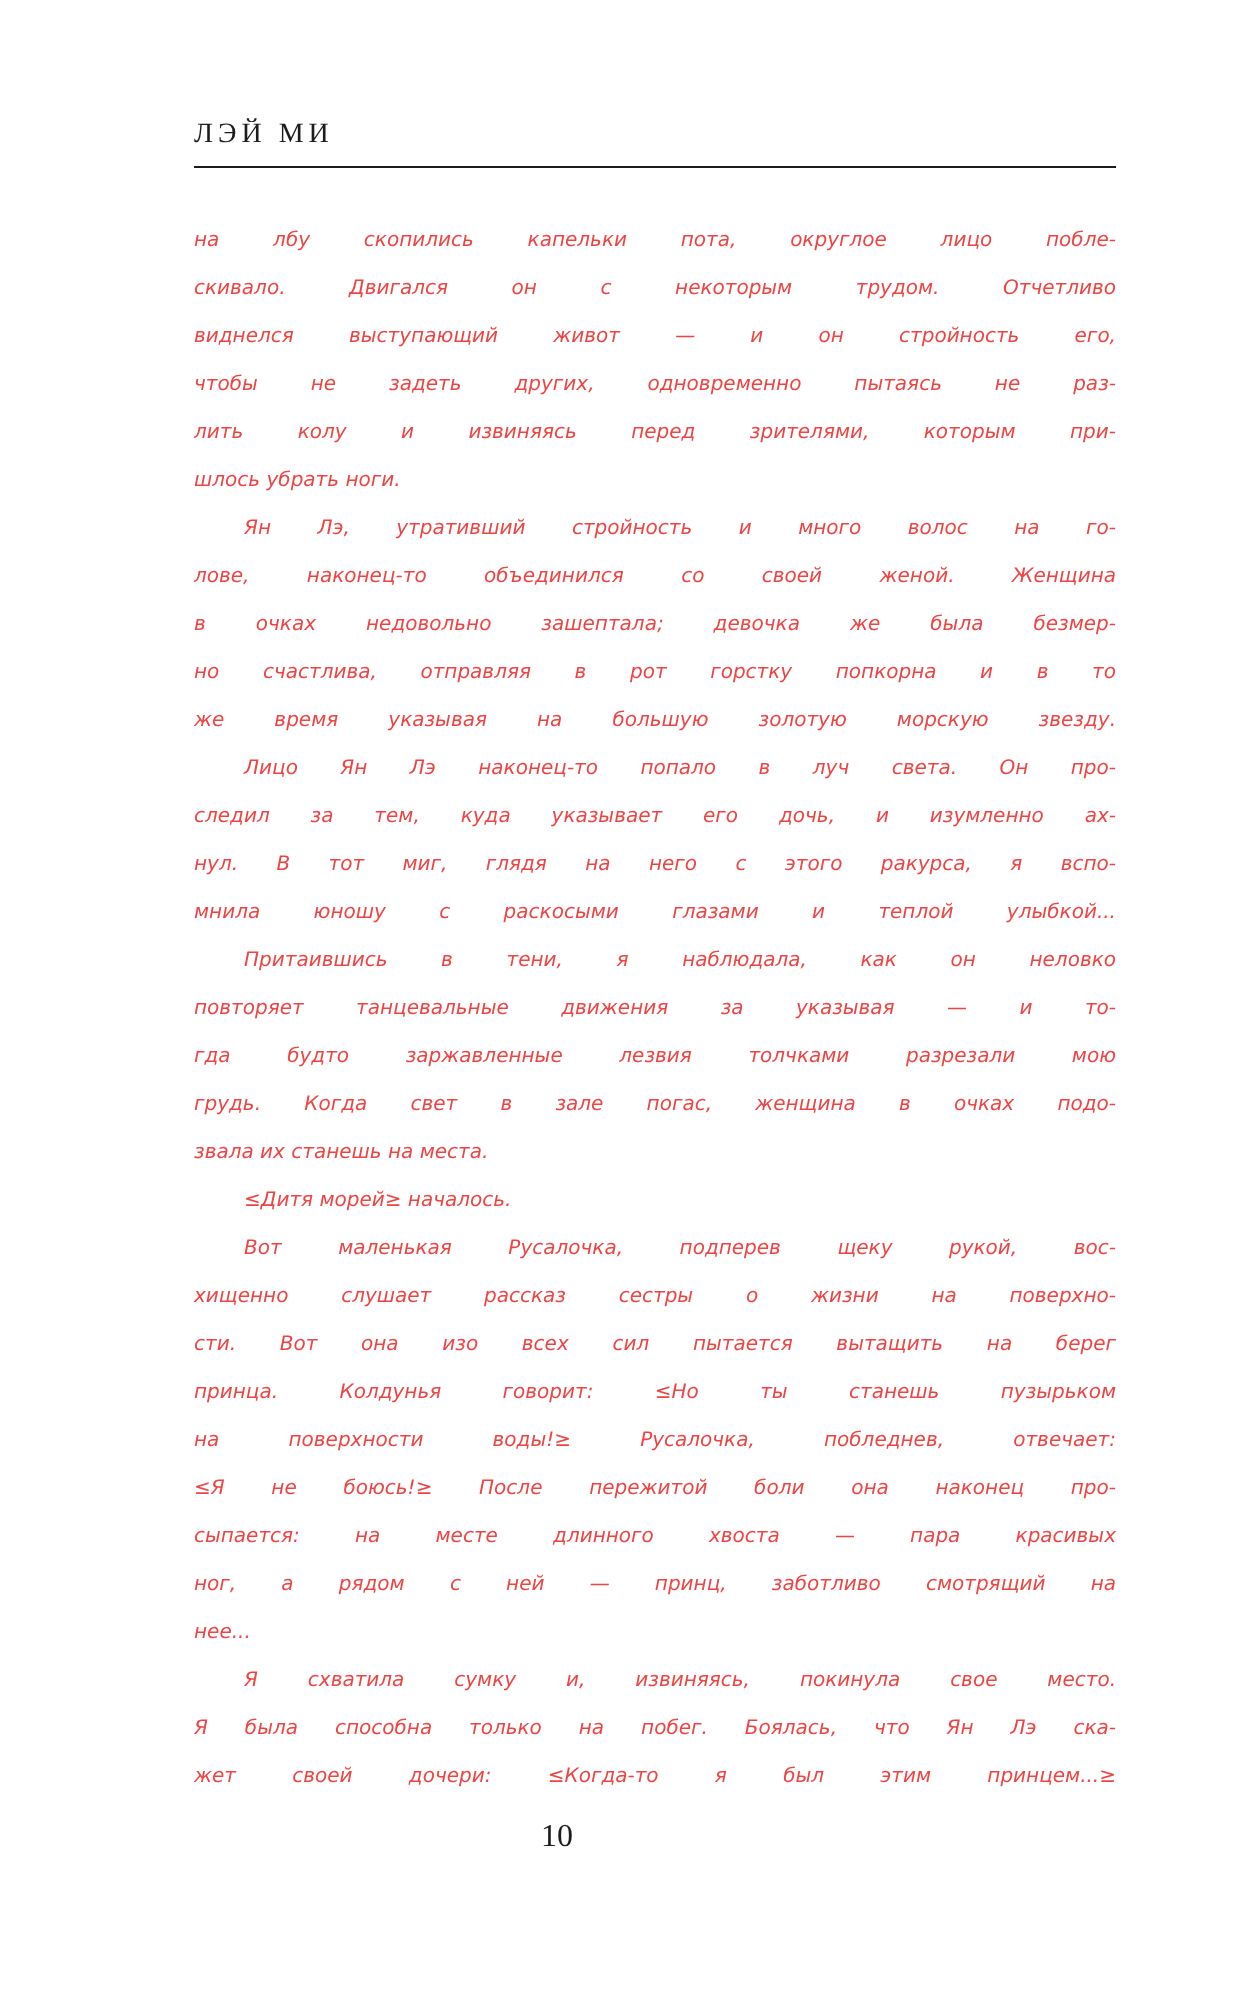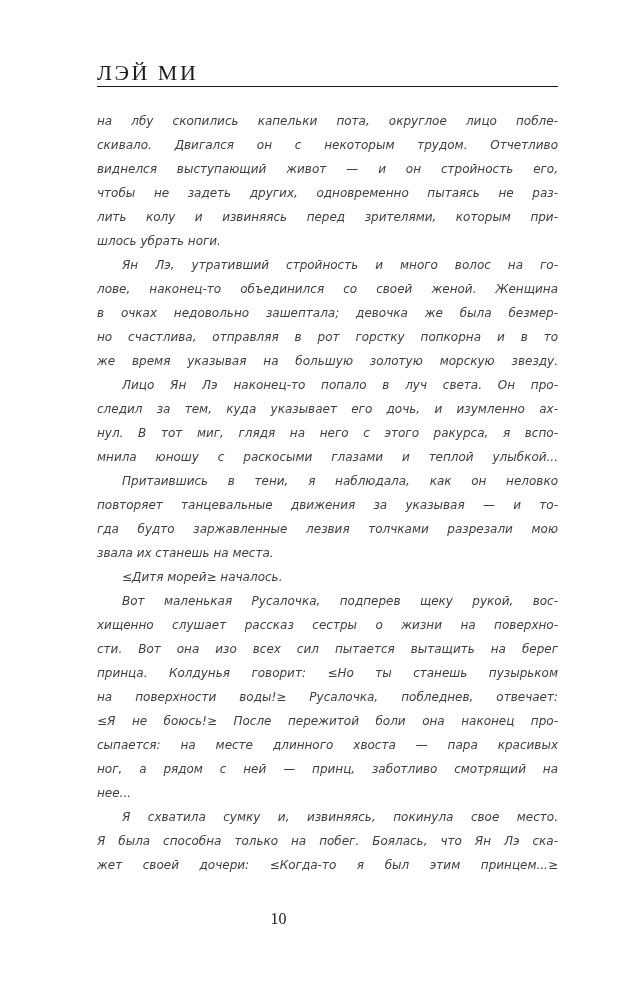--- a/index.html
+++ b/index.html
@@ -13,35 +13,36 @@
     height: 1000px;
     background: #ffffff;
     overflow: hidden;
   }
   .running-header {
     position: absolute;
     left: 97px;
     top: 60px;
     width: 461px;
     font-family: "Liberation Serif", serif;
-    font-size: 22px;
+    font-size: 14px;
     letter-spacing: 2.5px;
     color: #1c1c1c;
+    padding-bottom: 7px;
     border-bottom: 1.5px solid #1c1c1c;
   }
   .page-text {
     position: absolute;
     left: 97px;
     top: 109px;
     width: 461px;
     font-family: "DejaVu Sans", sans-serif;
     font-style: italic;
-    font-size: 12px;
+    font-size: 10px;
     line-height: 24px;
-    color: #404040;
+    color: #ef4444;
   }
   .line {
     height: 24px;
     white-space: nowrap;
     text-align: left;
   }
   .line.j {
     white-space: normal;
     text-align: justify;
     text-align-last: justify;
@@ -80,20 +81,21 @@
       <div class="line j">в очках недовольно зашептала; девочка же была безмер-</div>
       <div class="line j">но счастлива, отправляя в рот горстку попкорна и в то</div>
       <div class="line j">же время указывая на большую золотую морскую звезду.</div>
       <div class="line j indent">Лицо Ян Лэ наконец-то попало в луч света. Он про-</div>
       <div class="line j">следил за тем, куда указывает его дочь, и изумленно ах-</div>
       <div class="line j">нул. В тот миг, глядя на него с этого ракурса, я вспо-</div>
       <div class="line j">мнила юношу с раскосыми глазами и теплой улыбкой...</div>
       <div class="line j indent">Притаившись в тени, я наблюдала, как он неловко</div>
       <div class="line j">повторяет танцевальные движения за указывая — и то-</div>
       <div class="line j">гда будто заржавленные лезвия толчками разрезали мою</div>
+      <div class="line j">грудь. Когда свет в зале погас, женщина в очках подо-</div>
       <div class="line">звала их станешь на места.</div>
       <div class="line indent">≤Дитя морей≥ началось.</div>
       <div class="line j indent">Вот маленькая Русалочка, подперев щеку рукой, вос-</div>
       <div class="line j">хищенно слушает рассказ сестры о жизни на поверхно-</div>
       <div class="line j">сти. Вот она изо всех сил пытается вытащить на берег</div>
       <div class="line j">принца. Колдунья говорит: ≤Но ты станешь пузырьком</div>
       <div class="line j">на поверхности воды!≥ Русалочка, побледнев, отвечает:</div>
       <div class="line j">≤Я не боюсь!≥ После пережитой боли она наконец про-</div>
       <div class="line j">сыпается: на месте длинного хвоста — пара красивых</div>
       <div class="line j">ног, а рядом с ней — принц, заботливо смотрящий на</div>

